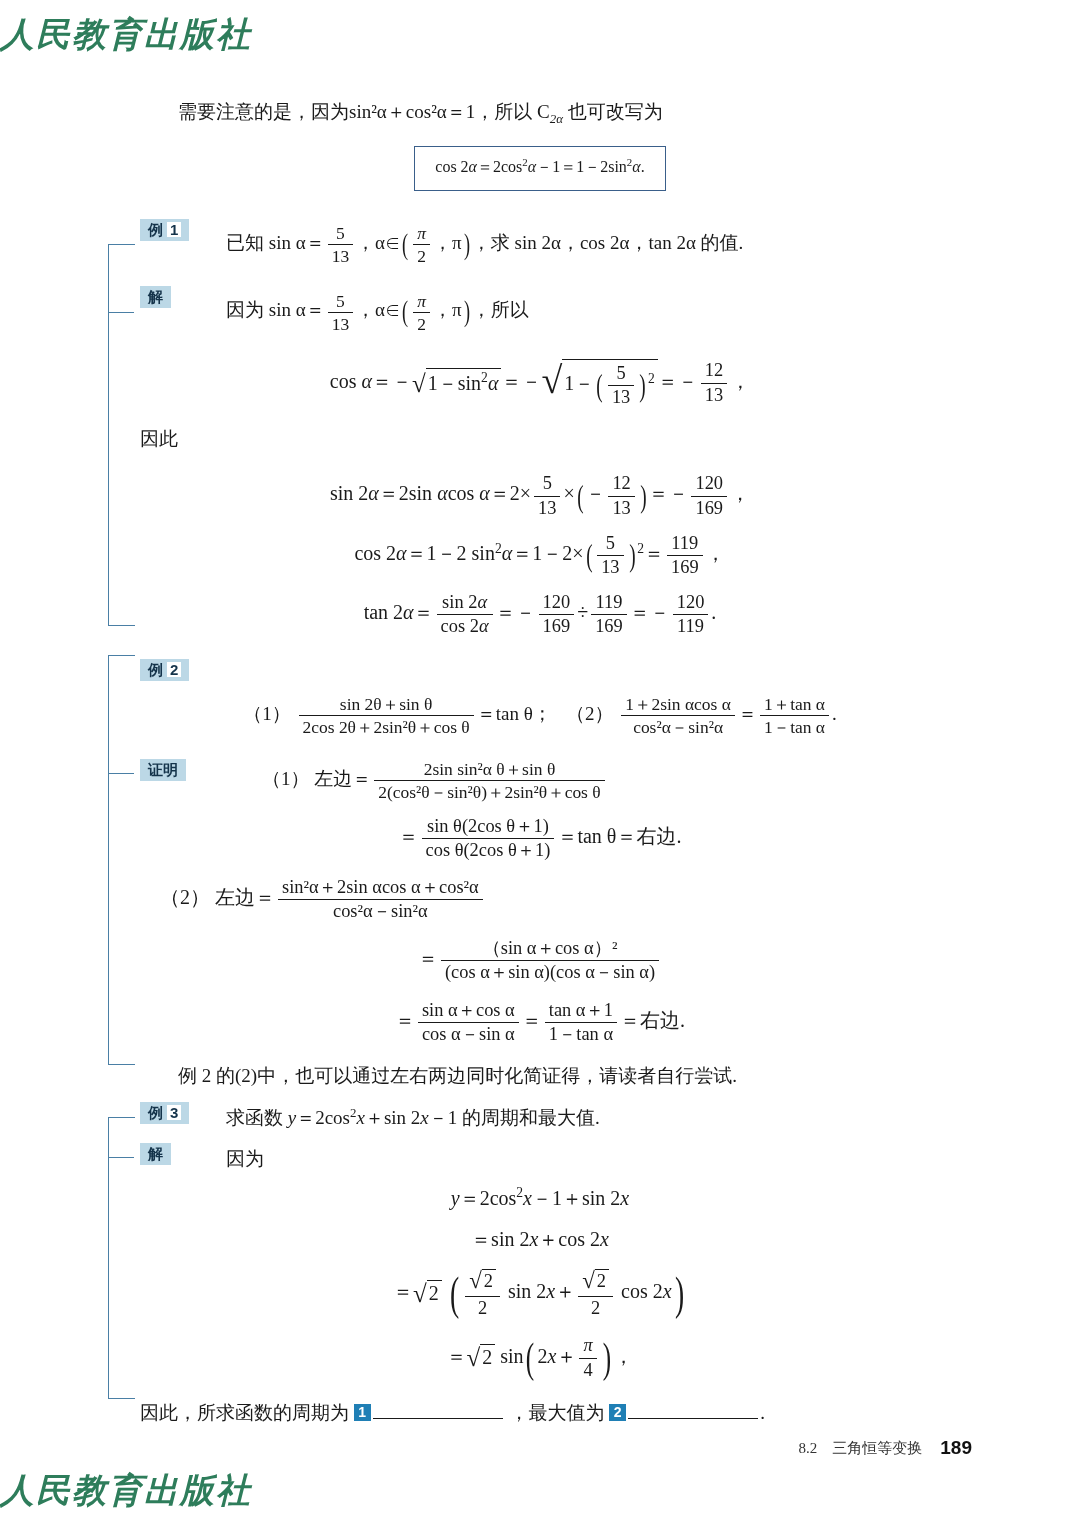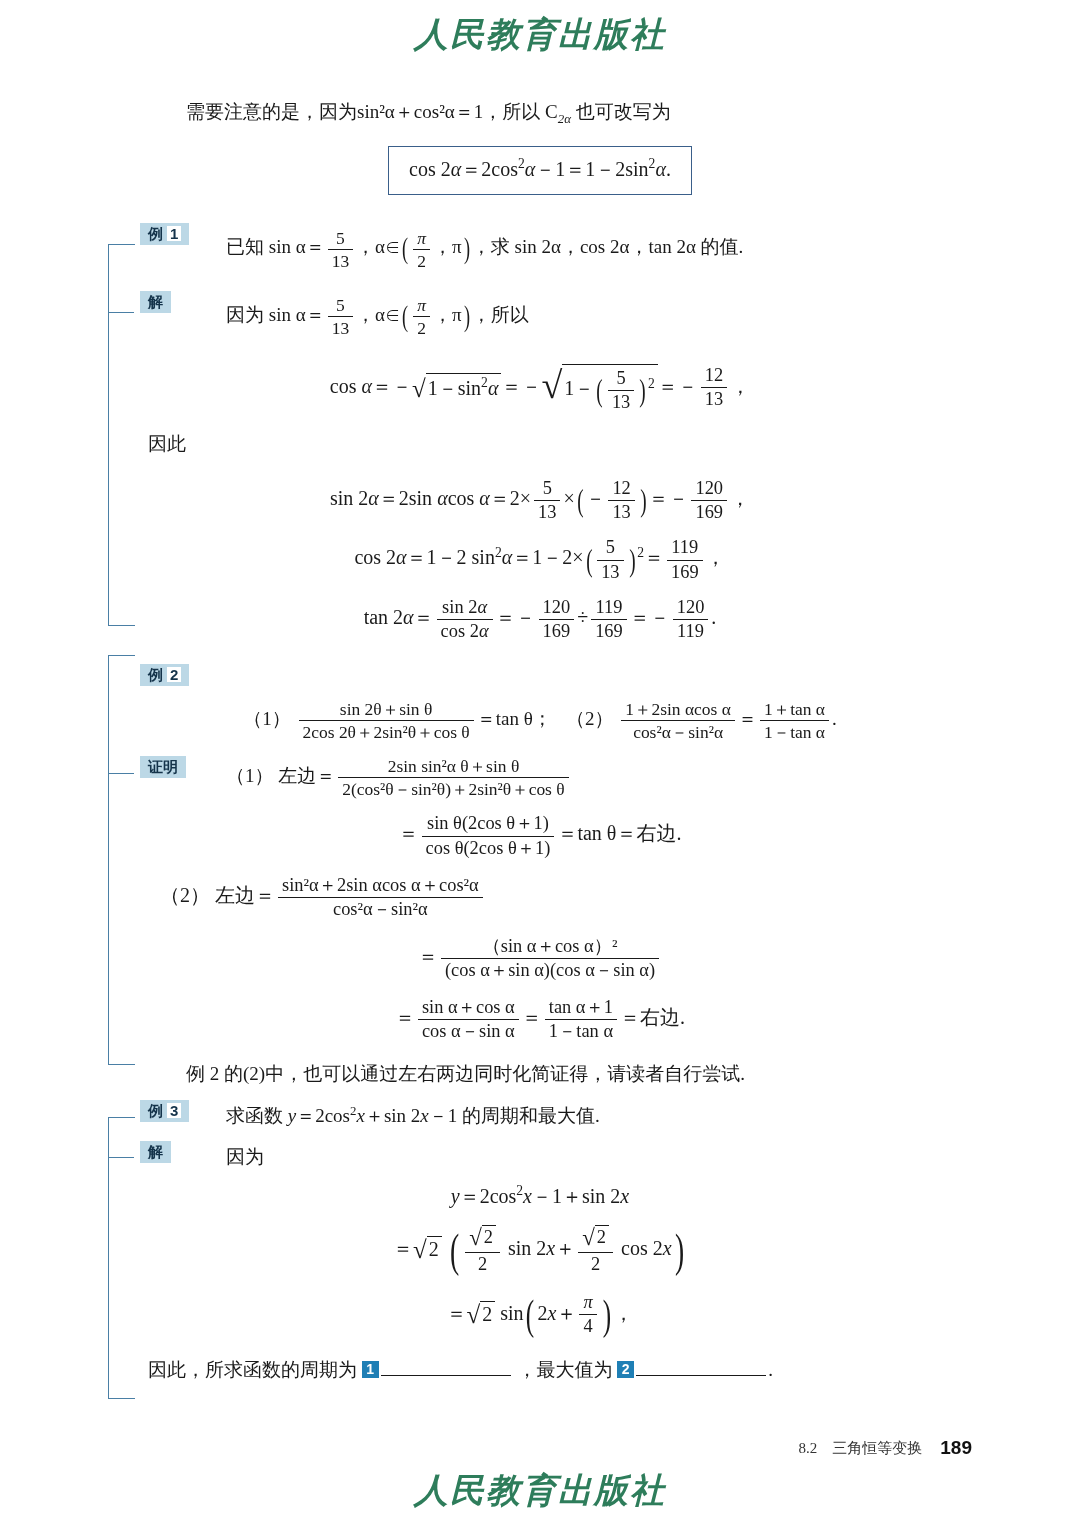--- a/index.html
+++ b/index.html
@@ -18,21 +18,21 @@
   .page {
     position: relative;
     width: 1080px;
     height: 1527px;
   }
   
   .publisher {
     position: absolute;
     left: 0;
     width: 1080px;
-    text-align: center;
+    text-align: left;
     color: #2e7d5b;
     font-family: "Liberation Serif", serif;
     font-style: italic;
     font-weight: bold;
     font-size: 34px;
     letter-spacing: 2px;
     white-space: nowrap;
   }
   .publisher.top { top: 12px; }
   .publisher.bottom { top: 1468px; }
@@ -40,29 +40,29 @@
   
   .content {
     position: absolute;
     left: 140px;
     top: 95px;
     width: 800px;
   }
   .para {
     font-size: 19px;
     line-height: 1.75;
-    margin: 0 0 6px 8px;
+    margin: 0 0 6px 0;
   }
   .indent { text-indent: 38px; }
 
   .formula-box {
     border: 1px solid #3a5f8a;
     display: inline-block;
     padding: 9px 20px 11px 20px;
-    font-size: 20px;
+    font-size: 16px;
     margin: 10px 0 0 0;
   }
   .center { text-align: center; }
 
   
   .tag {
     display: inline-block;
     background: #bcd8e6;
     color: #14334a;
     font-family: "Liberation Sans", sans-serif;
@@ -261,21 +261,21 @@
       </div>
     </div>
 
     <div class="eqleft center" style="margin-top:12px; font-size:19px;">
       <span>（1）</span>
       <span class="frac"><span class="n">sin 2θ＋sin θ</span><span class="d">2cos 2θ＋2sin²θ＋cos θ</span></span><span>＝tan θ；</span>
       &nbsp;&nbsp;<span>（2）</span>
       <span class="frac"><span class="n">1＋2sin αcos α</span><span class="d">cos²α－sin²α</span></span><span>＝</span><span class="frac"><span class="n">1＋tan α</span><span class="d">1－tan α</span></span><span>.</span>
     </div>
 
-    <div class="row" style="margin-top:14px;">
+    <div class="row" style="margin-top:21px;gap:36px;">
       <div class="tagcol">
         <span class="tag">证明</span>
       </div>
       <div class="body" style="text-align:left;">
         <span>（1）</span>
         <span>左边＝</span><span class="frac"><span class="n">2sin sin²α θ＋sin θ</span><span class="d">2(cos²θ－sin²θ)＋2sin²θ＋cos θ</span></span>
       </div>
     </div>
 
     <div class="eqline" style="margin-top:14px;">
@@ -308,20 +308,23 @@
 
     <div class="row" style="margin-top:8px;">
       <div class="tagcol">
         <span class="tag">解</span>
       </div>
       <div class="body">因为</div>
     </div>
 
     <div class="eqline" style="margin-top:10px;">
       <span class="m">y</span>＝2cos<span class="sup">2</span><span class="m">x</span>－1＋sin 2<span class="m">x</span>
+    </div>
+    <div class="eqline" style="margin-top:10px;">
+      ＝sin 2<span class="m">x</span>＋cos 2<span class="m">x</span>
     </div>
     <div class="eqline" style="margin-top:10px;">
       ＝<span class="sqrt"><span class="rad">√</span><span class="arg">2</span></span>
       <span class="paren-big" style="font-size:2.3em;">(</span><span class="frac"><span class="n"><span class="sqrt"><span class="rad">√</span><span class="arg">2</span></span></span><span class="d">2</span></span> sin 2<span class="m">x</span>＋<span class="frac"><span class="n"><span class="sqrt"><span class="rad">√</span><span class="arg">2</span></span></span><span class="d">2</span></span> cos 2<span class="m">x</span><span class="paren-big" style="font-size:2.3em;">)</span>
     </div>
     <div class="eqline" style="margin-top:10px;">
       ＝<span class="sqrt"><span class="rad">√</span><span class="arg">2</span></span> sin<span class="paren-big" style="font-size:2.1em;">(</span>2<span class="m">x</span>＋<span class="frac"><span class="n m">π</span><span class="d">4</span></span><span class="paren-big" style="font-size:2.1em;">)</span>，
     </div>
 
     <p class="para" style="margin-top:12px;">

